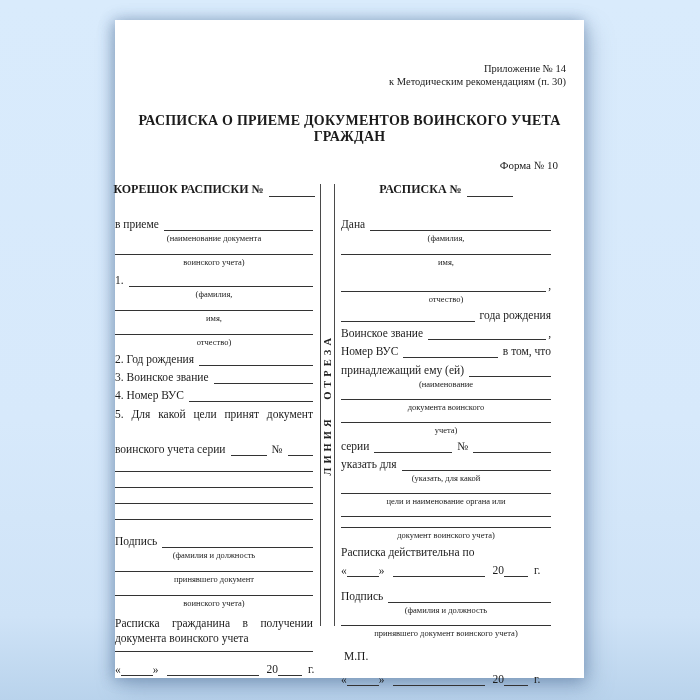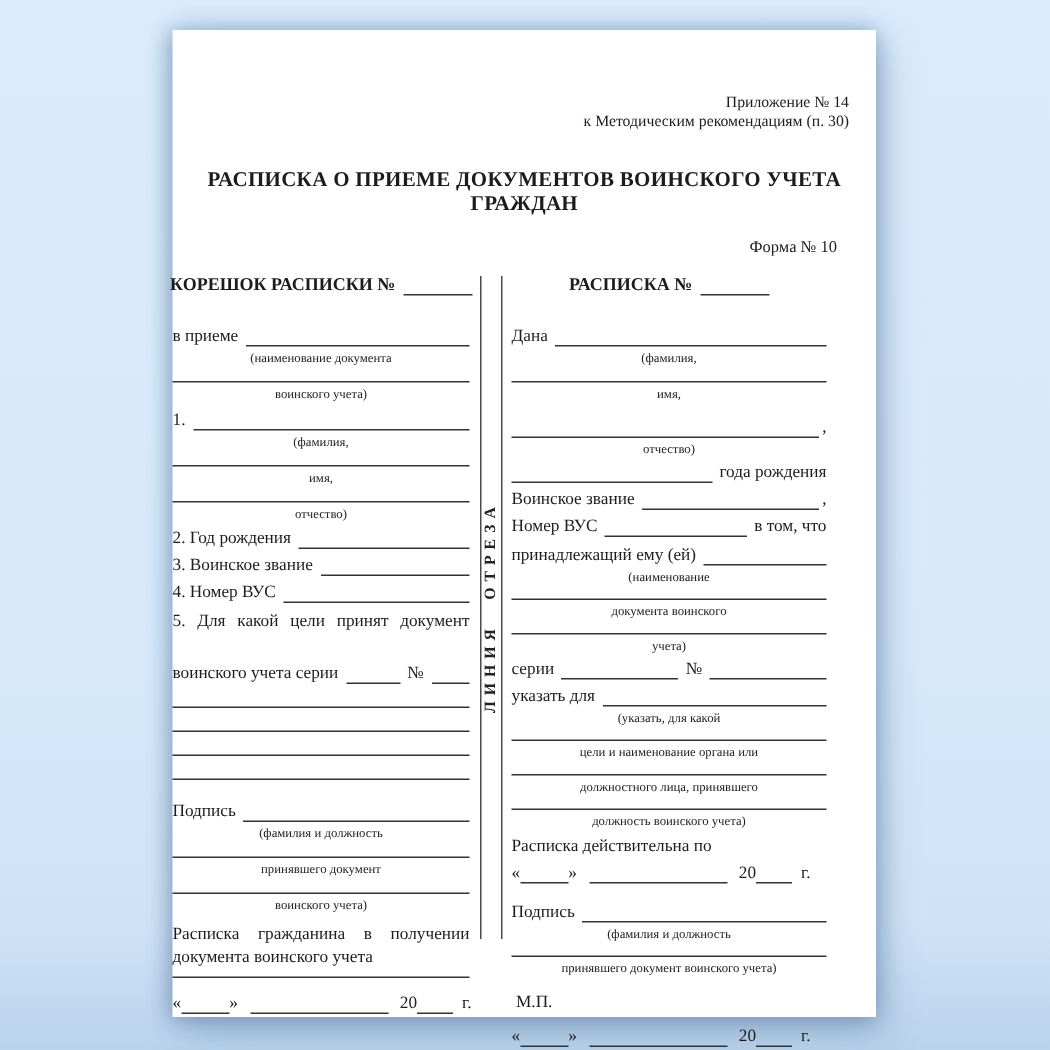--- a/index.html
+++ b/index.html
@@ -198,23 +198,22 @@
         <span class="fill" style="margin-left:5px;"></span>
       </div>
       <div class="row mt4">
         <span class="lbl">указать для</span>
         <span class="fill"></span>
       </div>
       <div class="cap">(указать, для какой</div>
       <div class="rule mt10"></div>
       <div class="cap">цели и наименование органа или</div>
       <div class="rule mt10"></div>
-      <div class="cap">должностного лица, принявшего</div>
-      <div class="rule mt10"></div>
-      <div class="cap">должность воинского учета)</div>
+      <div class="rule mt10"></div>
+      <div class="cap">документ воинского учета)</div>
 
       <div class="plain mt5">Расписка действительна по</div>
       <div class="date-row mt4">
         <span class="q">«</span>
         <span class="fill w32"></span>
         <span class="q">»</span>
         <span class="fill w92 g8"></span>
         <span class="g8">20</span>
         <span class="fill w24"></span>
         <span class="g6">г.</span>

